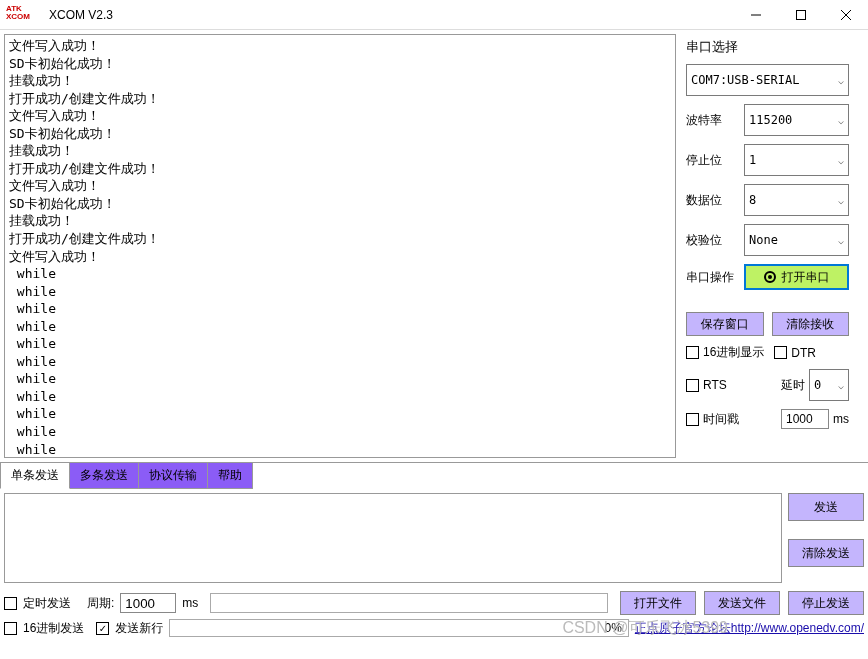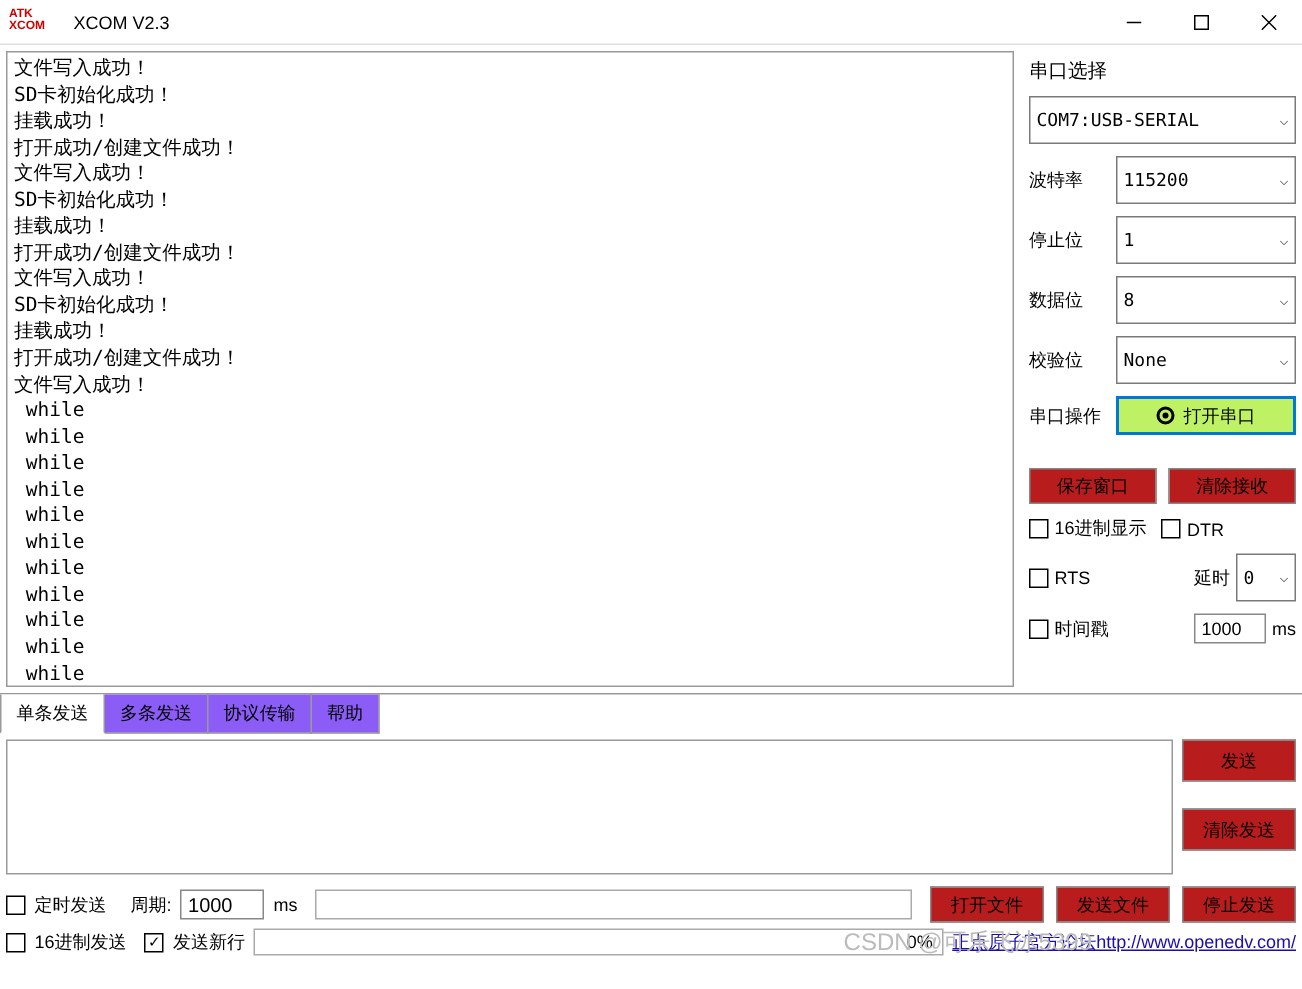--- a/index.html
+++ b/index.html
@@ -7,30 +7,30 @@
 .titlebar { height: 30px; display: flex; align-items: center; justify-content: space-between; border-bottom: 1px solid #ddd; padding-left: 6px; }
 .titlebar-left { display: flex; align-items: center; gap: 6px; }
 .logo { width: 20px; height: 20px; font-size: 8px; color: #c00; font-weight: bold; line-height: 1; }
 .title { font-size: 12px; margin-left: 17px; }
 .win-btns { display: flex; }
 .win-btn { width: 45px; height: 30px; display: flex; align-items: center; justify-content: center; }
 .win-btn svg { width: 10px; height: 10px; }
 .content { display: flex; height: 432px; }
 .output-wrap { flex: 1; position: relative; border: 1px solid #999; margin: 4px 0 4px 4px; }
 .output { width: 100%; height: 100%; overflow-y: scroll; font-family: SimSun, monospace; font-size: 13px; line-height: 1.35; padding: 2px 4px; white-space: pre; }
-.sidebar { width: 192px; padding: 8px 4px 4px 10px; display: flex; flex-direction: column; gap: 8px; }
+.sidebar { width: 192px; padding: 8px 19px 4px 10px; display: flex; flex-direction: column; gap: 8px; }
 .side-label { font-size: 13px; }
 .select { width: 100%; height: 32px; border: 1px solid #7a7a7a; padding: 0 4px; font-family: monospace; font-size: 12px; background: #fff; display: flex; align-items: center; justify-content: space-between; }
 .row { display: flex; align-items: center; gap: 8px; }
 .row-label { width: 50px; }
 .row-select { flex: 1; }
 .op-btn { flex: 1; height: 26px; border: 2px solid #0078d7; background: #bef264; display: flex; align-items: center; justify-content: center; gap: 6px; padding: 0 6px; }
 .circle-dot { width: 12px; height: 12px; border: 2px solid #000; border-radius: 50%; display: flex; align-items: center; justify-content: center; }
 .circle-dot::after { content: ''; width: 4px; height: 4px; background: #000; border-radius: 50%; }
-.btn { height: 24px; border: 1px solid #888; background: #b91c1c; display: flex; align-items: center; justify-content: center; padding: 0 8px; font-size: 12px; }
+.btn { height: 24px; border: 1px solid #888; background: #c4b5fd; display: flex; align-items: center; justify-content: center; padding: 0 8px; font-size: 12px; }
 .btn-row { display: flex; gap: 8px; }
 .btn-row .btn { flex: 1; }
 .chk-row { display: flex; align-items: center; gap: 4px; }
 .chk { width: 13px; height: 13px; border: 1px solid #000; display: inline-flex; align-items: center; justify-content: center; font-size: 10px; }
 .chk.checked::after { content: '✓'; }
 .num-input { width: 48px; height: 20px; border: 1px solid #888; padding: 0 4px; font-size: 12px; }
 .tabs { display: flex; border-top: 1px solid #999; margin-top: 0; }
 .tab { padding: 4px 10px; border: 1px solid #999; border-top: none; margin-right: -1px; background: #8b5cf6; }
 .tab.active { background: #fff; border-bottom: 1px solid #fff; position: relative; z-index: 1; }
 .send-area { display: flex; gap: 6px; padding: 4px; }

